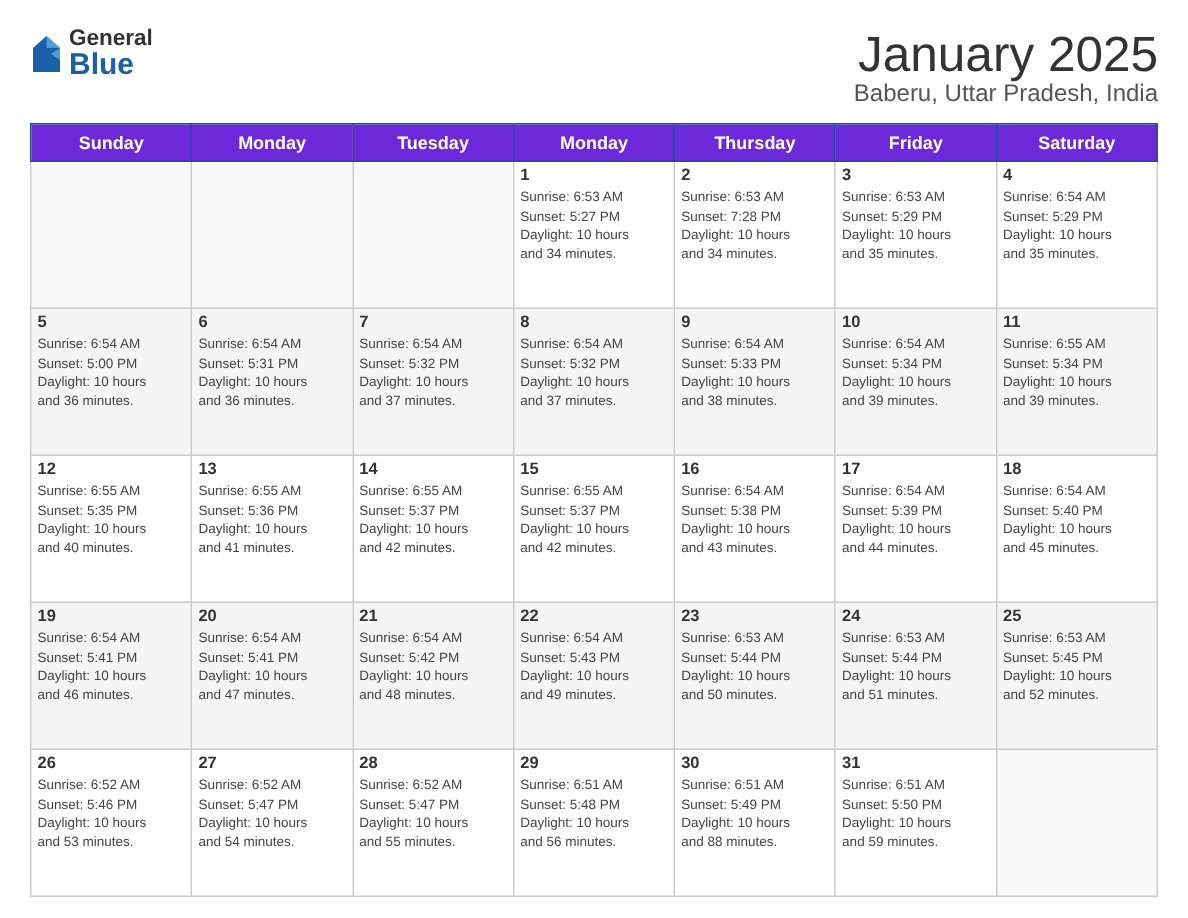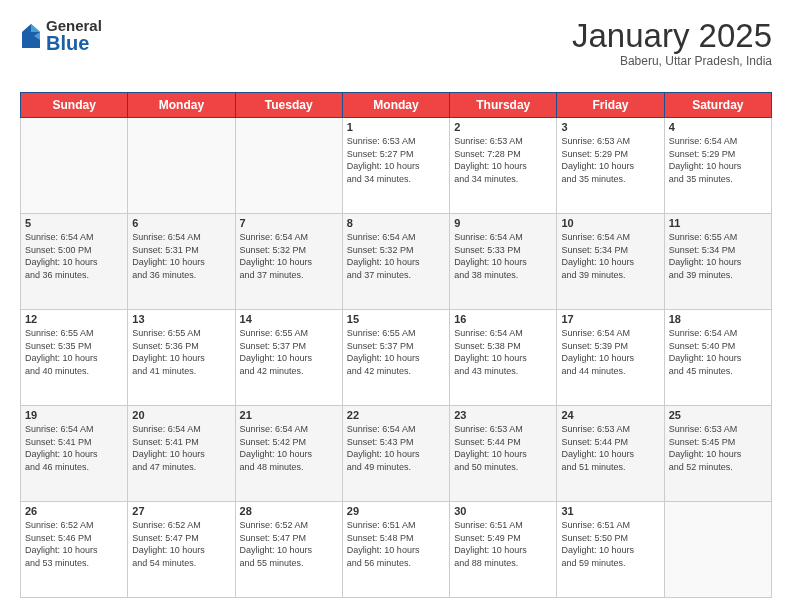--- a/index.html
+++ b/index.html
@@ -14,21 +14,21 @@
       width: 792px;
       height: 612px;
       padding: 18px 20px 14px 20px;
       display: flex;
       flex-direction: column;
     }
     .header {
       display: flex;
       align-items: flex-start;
       justify-content: space-between;
-      margin-bottom: 24px;
+      margin-bottom: 10px;
     }
     .logo {
       display: flex;
       align-items: center;
     }
     .logo-text {
       display: flex;
       flex-direction: column;
       line-height: 1;
     }
@@ -50,32 +50,32 @@
     .title-area {
       text-align: right;
     }
     .month-title {
       font-size: 33px;
       font-weight: 300;
       color: #333;
       line-height: 1.1;
     }
     .subtitle {
-      font-size: 12px;
+      font-size: 16px;
       color: #555;
     }
     .calendar {
       flex: 1;
       border: 1px solid #ccc;
       border-collapse: collapse;
       width: 100%;
       table-layout: fixed;
     }
     .calendar th {
-      background-color: #ef4444;
+      background-color: #6d28d9;
       color: #fff;
       text-align: center;
       font-size: 12px;
       font-weight: bold;
       padding: 5px 2px;
       border: 1px solid #1a5090;
     }
     .calendar td {
       border: 1px solid #ccc;
       vertical-align: top;

